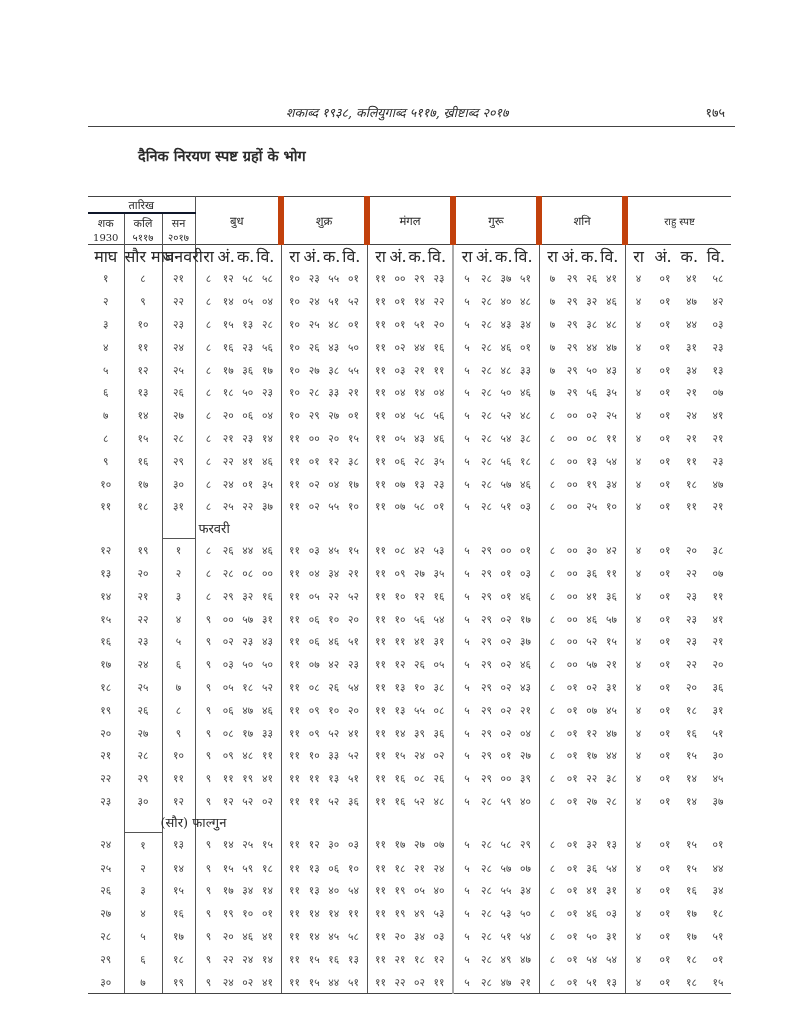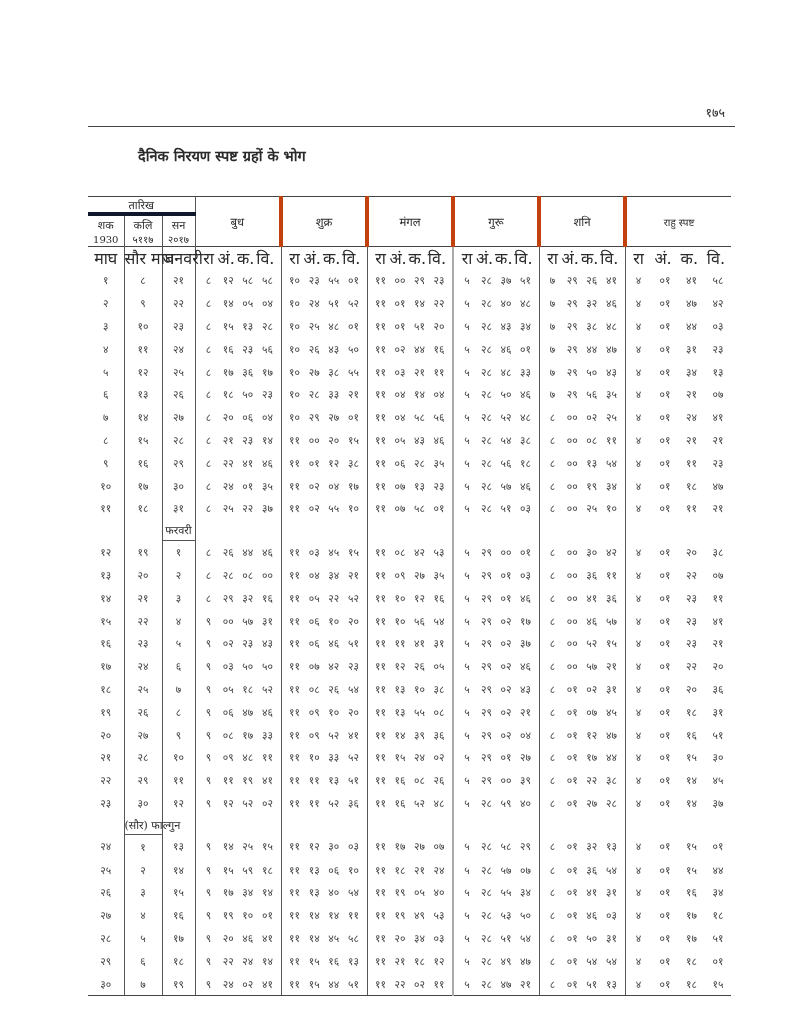--- a/index.html
+++ b/index.html
@@ -7,39 +7,40 @@
   .running-head{position:absolute;left:88px;right:56px;top:104px;height:22px;border-bottom:1.6px solid #444;}
   .running-head .left{position:absolute;left:198px;top:0;font-style:italic;font-size:12.5px;}
   .running-head .right{position:absolute;right:10px;top:0;font-size:12.5px;}
   .titles{position:absolute;left:88px;width:450px;top:146px;text-align:left;}
   .titles .t1{font-size:14.5px;font-weight:bold;line-height:20px;margin-left:50px;}
   .titles .t2{font-size:11px;line-height:16px;margin-left:40px;}
   .titles .t3{font-size:11px;line-height:16px;margin-left:20px;}
   table{position:absolute;left:88px;top:196px;width:643px;border-collapse:collapse;table-layout:fixed;font-size:10px;}
   td,th{padding:0;text-align:center;font-weight:normal;white-space:nowrap;}
   .hdr-top td{height:14px;}
-  .hdr-top td.tarikh{border-bottom:4px solid #0f172a;border-right:1px solid #555;font-size:11px;}
+  .hdr-top td.tarikh{border-bottom:2px solid #0f172a;border-right:1px solid #555;font-size:11px;}
   .hdr-mid td{height:16px;font-size:11px;}
   .hdr-bot td{height:14px;font-size:10px;}
   .top-border{border-top:1.4px solid #444;}
-  .col-head{font-size:11.5px;border-right:4px solid #c2410c;}
+  .col-head{font-size:11.5px;border-right:6px solid #c2410c;}
   .unit-row td{height:22px;border-top:1.8px solid #444;font-size:16px;}
   .vline{border-right:1px solid #555;}
   .vgrey{border-right:2px solid #aaa;}
   .datarow td{height:22.8px;font-size:10.5px;color:#444;}
   .cell4{display:flex;justify-content:space-between;padding:0 6px;}
   .cell4 span{display:inline-block;min-width:14px;text-align:center;}
-  .gaprow td{height:20px;font-size:11px;}
+  .gaprow td{height:20px;font-size:13px;padding-left:36px;}
   .boxed-label{border:1px solid #555;border-top:none;font-size:9.5px;}
   .bottom-line td{border-bottom:1.8px solid #444;}
 </style>
 </head>
 <body>
 
 <div class="running-head">
+  <span class="left">शकाब्द १९३८, कलियुगाब्द ५११७, ख्रीष्टाब्द २०१७</span>
   <span class="right">१७५</span>
 </div>
 
 <div class="titles">
   <div class="t1">दैनिक निरयण स्पष्ट ग्रहों के भोग</div>
 </div>
 
 <table>
   <colgroup>
     <col style="width:36px">

